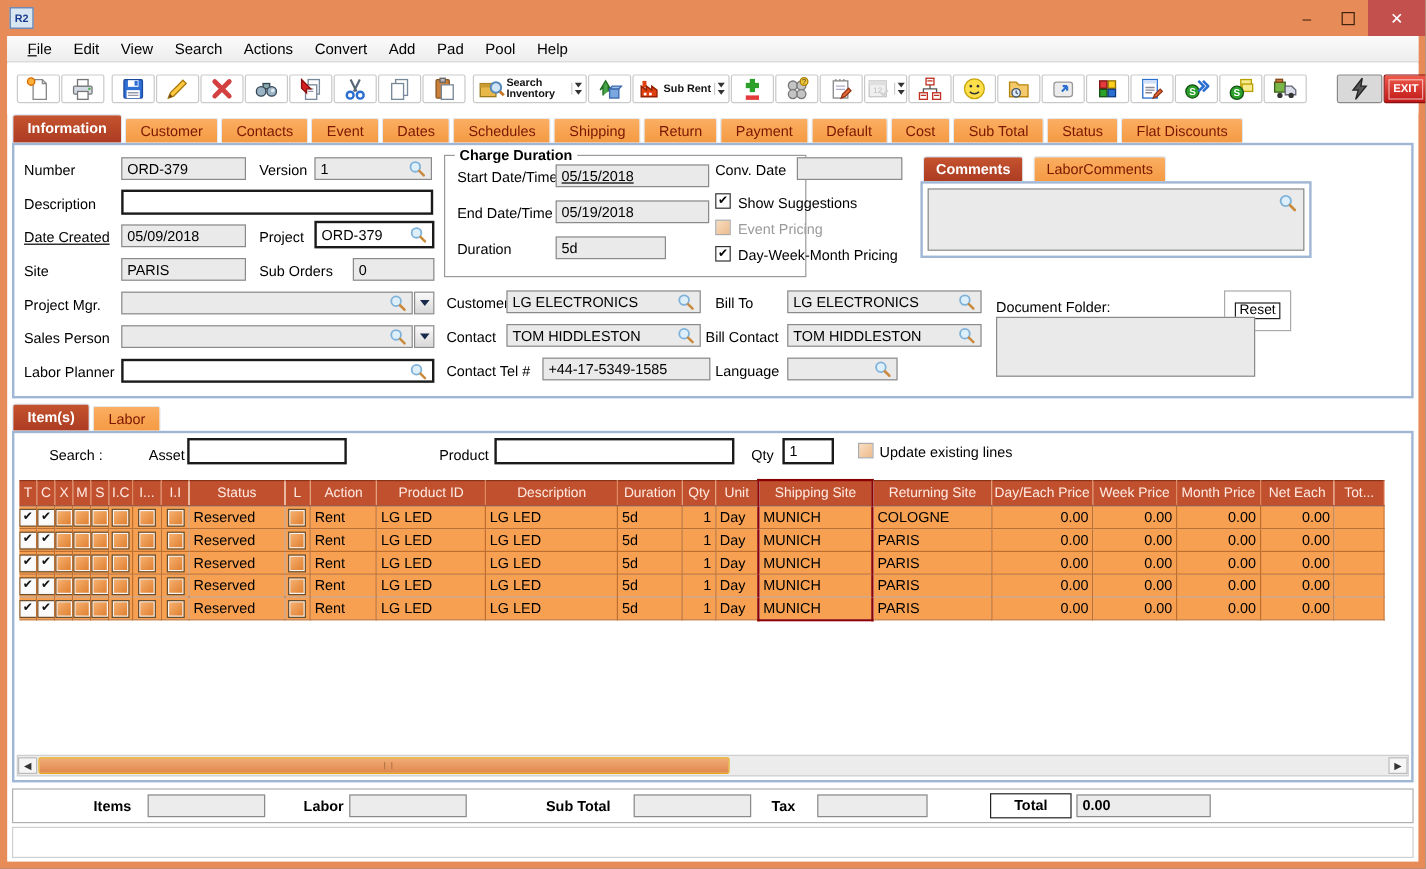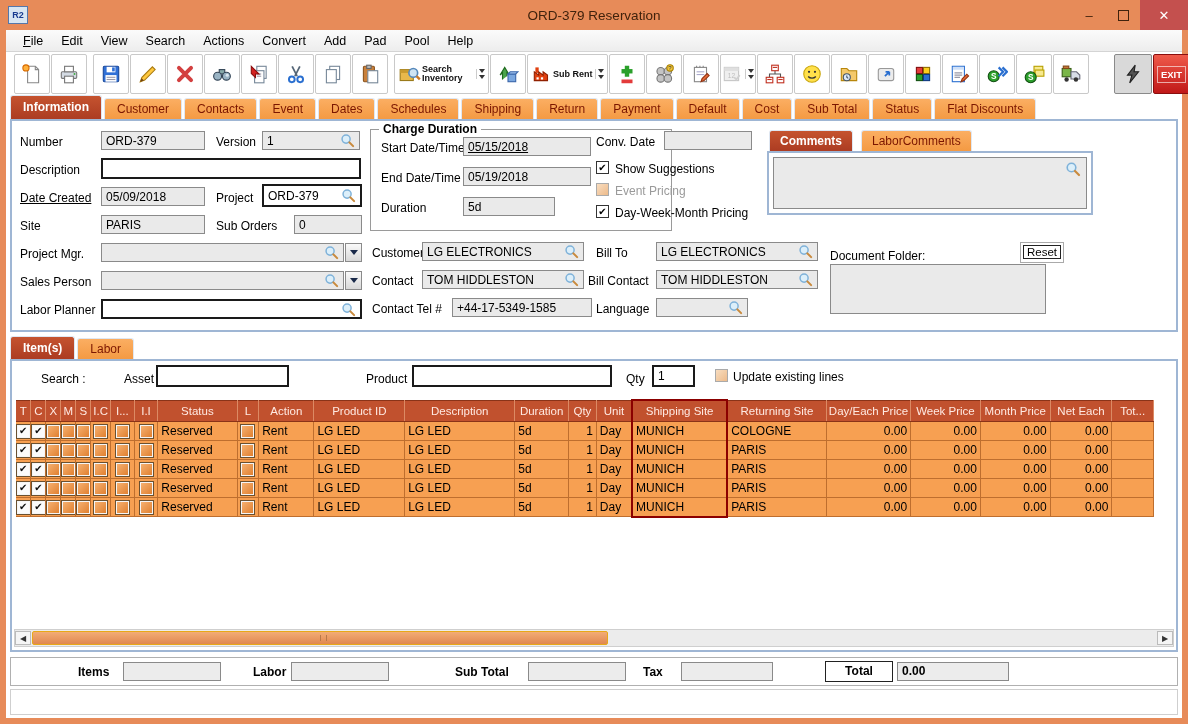--- a/index.html
+++ b/index.html
@@ -16,21 +16,21 @@
   .win-btn.close{width:48px;background:#C4504E;color:#fff;font-size:13px;}
   
   .content-bg{position:absolute;left:6px;top:30px;width:1176px;height:688px;background:#fff;}
   
   .menubar{position:absolute;left:6px;top:30px;width:1176px;height:22px;background:linear-gradient(#fbfbfb,#ededed);
            border-bottom:1px solid #d4d4d4;display:flex;align-items:center;padding-left:8px;box-sizing:border-box;}
   .menu-item{padding:0 9px;font-size:12.5px;}
   .menu-item.first::first-letter{text-decoration:underline;}
   
   .toolbar{position:absolute;left:6px;top:53px;width:1176px;height:42px;background:#fff;display:flex;align-items:center;padding-left:8px;box-sizing:border-box;}
-  .tb{height:40px;min-width:36px;background:#fff;border:1px solid #c9c9c9;border-radius:2px;display:flex;
+  .tb{height:24px;min-width:36px;background:#fff;border:1px solid #c9c9c9;border-radius:2px;display:flex;
       align-items:center;justify-content:center;margin-right:1px;box-sizing:border-box;flex:0 0 auto;}
   .tb.wide{padding:0 3px;}
   .tb.pressed{background:#d9d9d9;border:1px solid #8a8a8a;width:38px;}
   .tb-label{font-size:9px;font-weight:bold;line-height:9px;color:#111;text-align:left;max-width:52px;}
   .dd{display:flex;flex-direction:column;margin-left:2px;border-left:1px solid #ccc;padding-left:2px;gap:2px;}
   .dd i{width:0;height:0;border-left:3px solid transparent;border-right:3px solid transparent;border-top:4px solid #333;}
   .tb.exit{background:linear-gradient(#ef5a4a,#c01818);border:1px solid #8a0e0e;width:38px;margin-left:auto;margin-right:12px;}
   .exit-label{color:#fff;font-weight:bold;font-size:9.5px;border:1px solid rgba(255,255,255,.6);padding:2px 3px;}
   .gap5{width:5px;flex:0 0 auto;}.gap24{width:24px;flex:0 0 auto;}
   
@@ -53,21 +53,21 @@
   .group{position:absolute;border:1px solid #9a9a9a;box-sizing:border-box;}
   .group-title{position:absolute;top:-8px;left:8px;background:#fff;font-weight:bold;padding:0 4px;font-size:12px;}
   .chk{position:absolute;width:13px;height:13px;box-sizing:border-box;border:1px solid #333;background:#fff;
        font-size:10px;line-height:11px;text-align:center;}
   .chk.checked::after{content:"\2714";color:#000;}
   .chk.tan{background:linear-gradient(135deg,#f8ddc0,#edbb8b);border:1px solid #aaa;}
   .mini-tab{position:absolute;height:21px;line-height:21px;padding:0 10px;background:linear-gradient(#FBAE62,#F49A43);
        color:#7B1600;font-size:12px;border:1px solid #dfe7f2;border-bottom:none;border-radius:3px 3px 0 0;box-sizing:border-box;}
   .mini-tab.active{background:linear-gradient(#C5532F,#AC3C22);color:#fff;font-weight:bold;}
   .sunken{position:absolute;background:#eaeaea;border:1px solid #8a8a8a;box-sizing:border-box;}
-  .reset-wrap{position:absolute;border:1px solid #aaa;background:#fff;padding:2px;}
+  .reset-wrap{position:absolute;border:1px solid #aaa;background:#fff;padding:8px;}
   .reset-btn{border:1px solid #222;background:#fff;font-size:11.5px;padding:0 3px;line-height:15px;}
   
   #grid-wrap{position:absolute;left:4px;top:38px;width:1138px;overflow:hidden;}
   table.grid{border-collapse:collapse;table-layout:fixed;font-size:12px;}
   .grid th{background:#C1512E;color:#FFE9E2;font-weight:normal;font-size:11.5px;height:20px;padding:0 2px;
        border-right:1px solid #DC8A64;border-bottom:1px solid #8a3318;border-top:1px solid #8a3318;overflow:hidden;white-space:nowrap;}
   .grid td{background:#F7A052;height:19px;border-right:1px solid #BE6E2E;border-bottom:1px solid #BE6E2E;
        padding:0 3px;overflow:hidden;white-space:nowrap;box-sizing:border-box;}
   .grid td.num{text-align:right;}
   .grid td.ck{padding:0;text-align:center;}
@@ -94,21 +94,20 @@
       font-weight:bold;line-height:19px;box-sizing:border-box;}
   .bottom-strip{position:absolute;left:10px;top:689px;width:1168px;height:26px;background:#fff;border:1px solid #cfcfcf;box-sizing:border-box;}
 </style>
 </head>
 <body>
 
 <div id="window">
 
   <div class="titlebar">
     <div class="app-icon">R2</div>
-    <div class="title-text">ORD-379 Reservation</div>
     <div class="win-btns">
       <div class="win-btn">–</div>
       <div class="win-btn">
           <span class="maxbox"></span>
         </div>
       <div class="win-btn close">✕</div>
     </div>
   </div>
 
   <div class="content-bg"></div>

